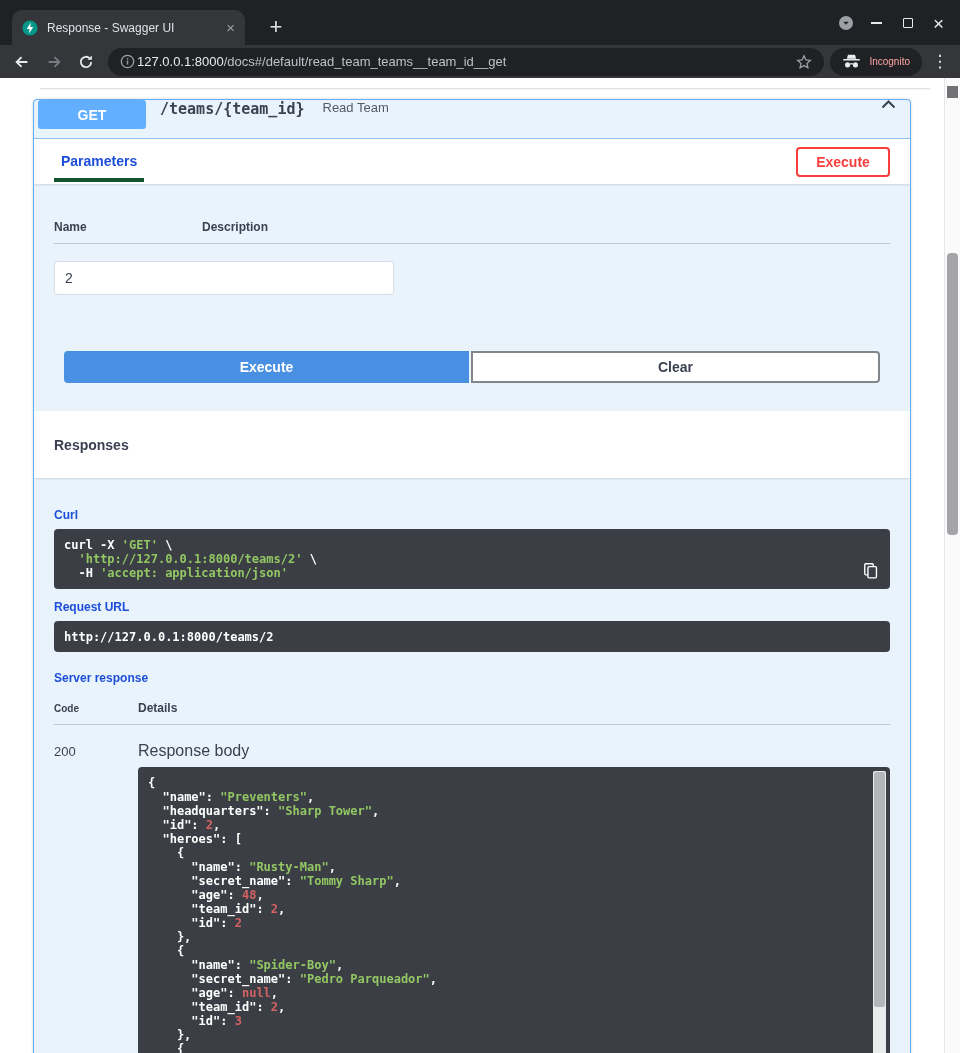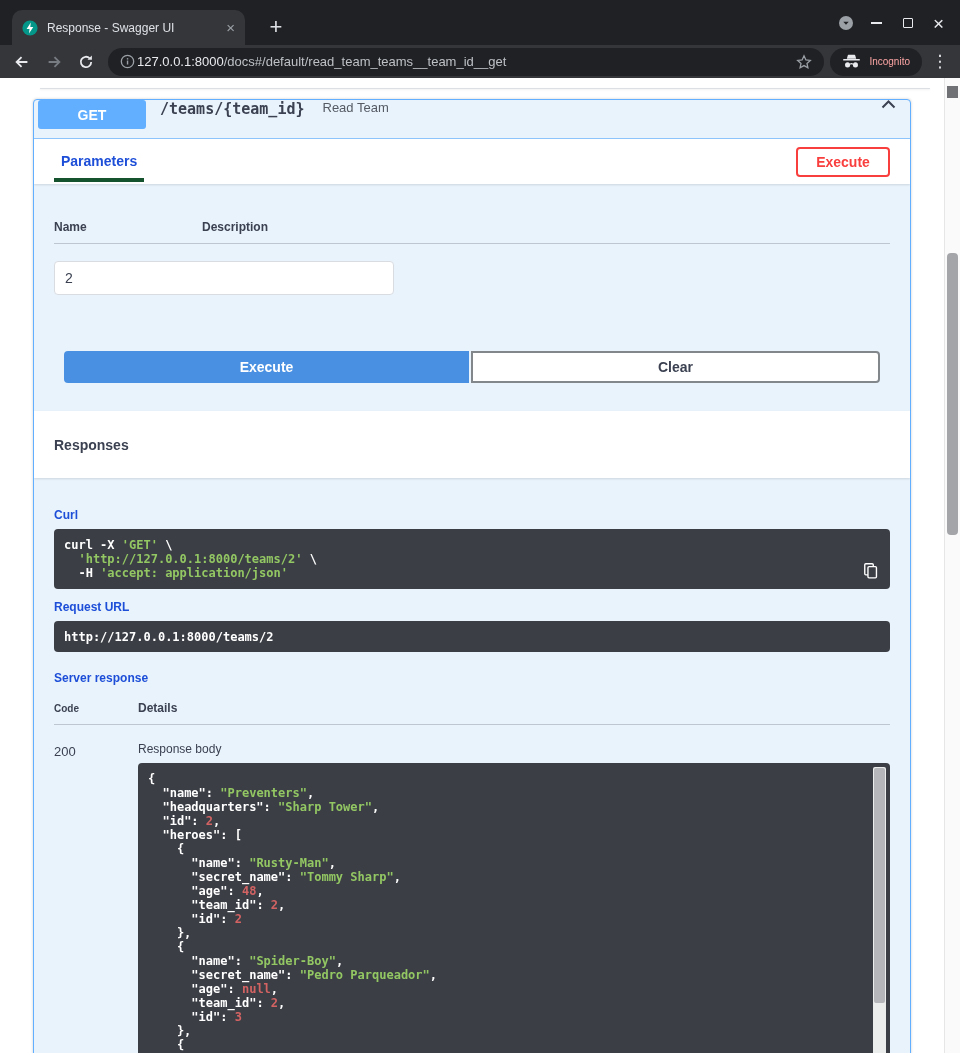--- a/index.html
+++ b/index.html
@@ -92,21 +92,21 @@
   .url-block { height: 31px; display: flex; align-items: center; padding: 0 10px; }
   .lbl-server { margin-top: 19px; }
   .rtable-head { display: flex; align-items: baseline; margin-top: 16px; padding-bottom: 9px;
     border-bottom: 1px solid rgba(59,65,81,.25); color: #3b4151; }
   .col-code { width: 84px; }
   .rtable-head .col-code { font-size: 10px; font-weight: 600; }
   .col-details { font-size: 12px; font-weight: 700; }
   .rrow { display: flex; padding-top: 17px; }
   .status-code { width: 84px; font-size: 13px; color: #3b4151; padding-top: 2px; }
   .details-col { flex: 1; min-width: 0; }
-  .resp-lbl { font-size: 12px; color: #3b4151; margin-bottom: 7px; font-weight: 400; }
+  .resp-lbl { font-size: 16px; color: #3b4151; margin-bottom: 7px; font-weight: 400; }
   .code-block.response { height: 330px; }
   .inner-scrollbar { position: absolute; top: 4px; right: 4px; width: 13px; height: 322px;
     background: #ebecec; border-radius: 2px; }
   .inner-thumb { position: absolute; top: 1px; left: 1px; width: 11px; height: 235px;
     background: #b4b6b9; border-radius: 2px; }
 
   .tok-plain  { color: #ffffff; text-align: center; }
   .tok-key    { color: #ffffff; font-weight: 700; }
   .tok-punct  { color: #ffffff; }
   .tok-string { color: #93c763; }

